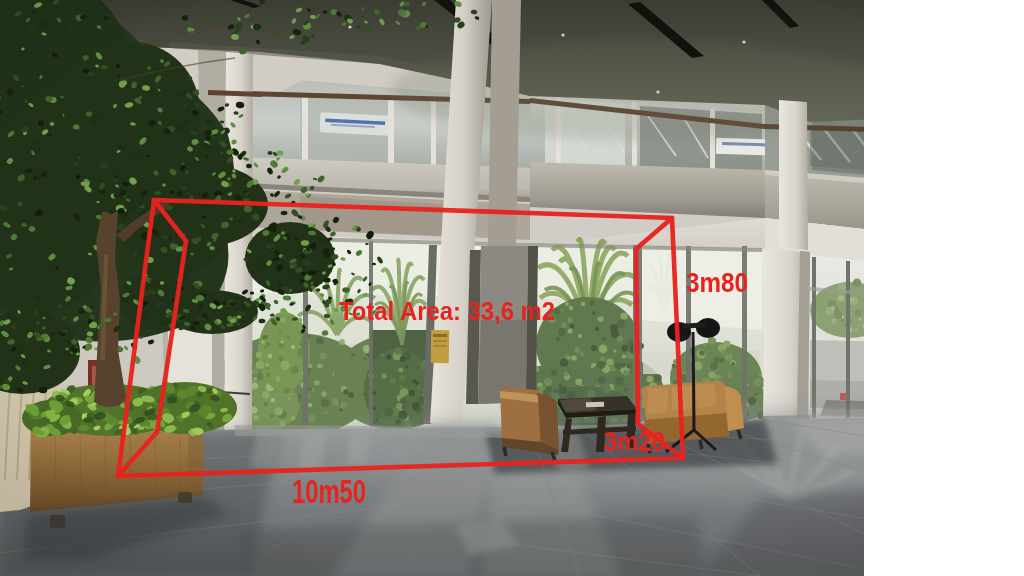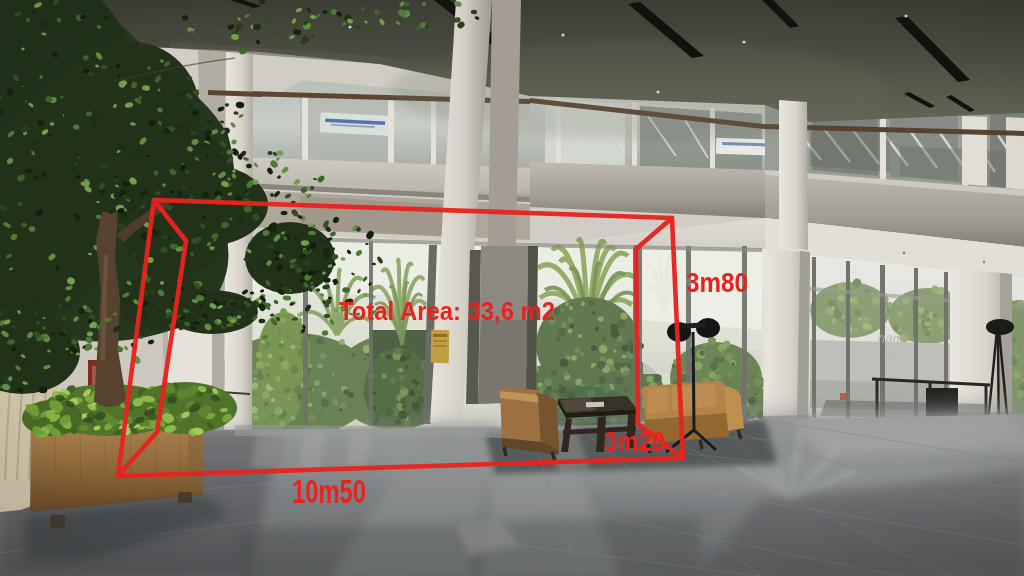--- a/index.html
+++ b/index.html
@@ -1,14 +1,14 @@
 <!DOCTYPE html>
 <html><head><meta charset="utf-8"><style>
 html,body{margin:0;padding:0;}
-#scene{width:1024px;height:576px;overflow:hidden;position:relative;font-family:"Liberation Sans",sans-serif;background:#737373;}
+#scene{width:864px;height:576px;overflow:hidden;position:relative;font-family:"Liberation Sans",sans-serif;background:#737373;}
 </style></head><body>
 <div id="scene">
 <svg width="1024" height="576" viewBox="0 0 1024 576">
 <defs>
 <linearGradient id="ceilG" x1="0" y1="0" x2="0" y2="1">
  <stop offset="0" stop-color="#383b32"></stop>
           <stop offset="0.5" stop-color="#4a4d42"></stop>
           <stop offset="1" stop-color="#626656"></stop>
 </linearGradient>
 <linearGradient id="glassL" x1="0" y1="0" x2="0" y2="1">

